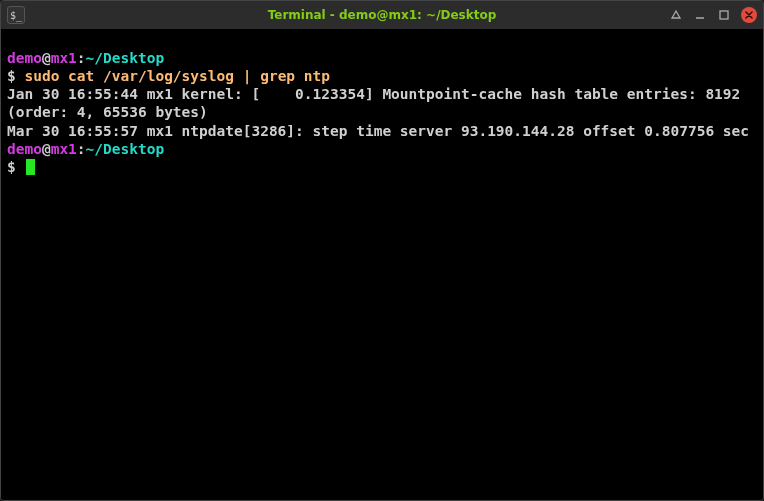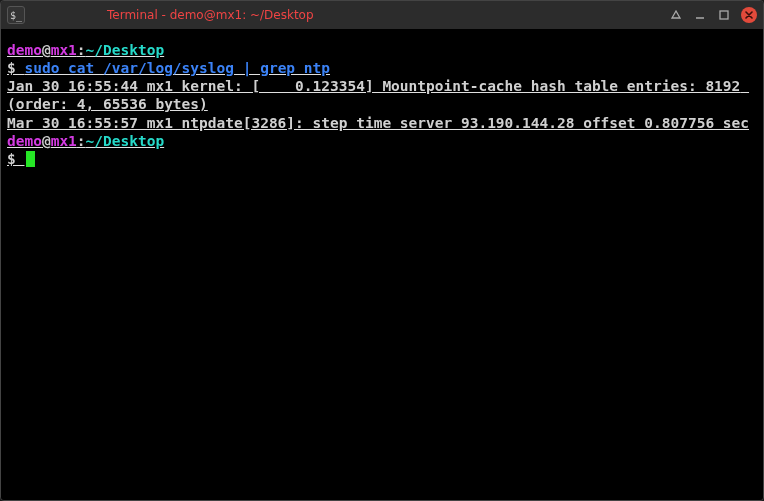--- a/index.html
+++ b/index.html
@@ -48,22 +48,23 @@
       border-radius: 3px;
       display: flex;
       align-items: center;
       justify-content: center;
       color: #ccc;
       font-size: 10px;
       font-family: monospace;
     }
     .titlebar-title {
       flex: 1;
-      color: #ef4444;
-      font-weight: normal;
+      text-align: center;
+      color: #84cc16;
+      font-weight: bold;
     }
     .titlebar-right {
       display: flex;
       align-items: center;
       gap: 10px;
       width: 100px;
       justify-content: flex-end;
     }
     .win-btn {
       width: 14px;
@@ -88,39 +89,38 @@
       justify-content: center;
       cursor: pointer;
     }
     .close-btn svg {
       width: 8px;
       height: 8px;
     }
     .terminal-body {
       flex: 1;
       background: #000000;
-      padding: 12px 6px;
+      padding: 20px 6px;
       color: #e0e0e0;
       font-size: 14.5px;
       line-height: 1.25;
       font-weight: bold;
       overflow: hidden;
-      text-decoration: underline;
     }
     .line {
       white-space: pre-wrap;
       word-break: break-all;
     }
     .user { color: #d43be2; }
     .at { color: #d0d0d0; }
     .host { color: #d43be2; }
     .colon { color: #d0d0d0; }
     .path { color: #26d9c9; }
     .dollar { color: #d0d0d0; }
-    .cmd { color: #3b82f6; }
+    .cmd { color: #fdba74; }
     .out { color: #d0d0d0; font-weight: bold; }
     .cursor {
       display: inline-block;
       width: 9px;
       height: 16px;
       background: #26e626;
       vertical-align: text-bottom;
       margin-left: 2px;
     }
   </style>

